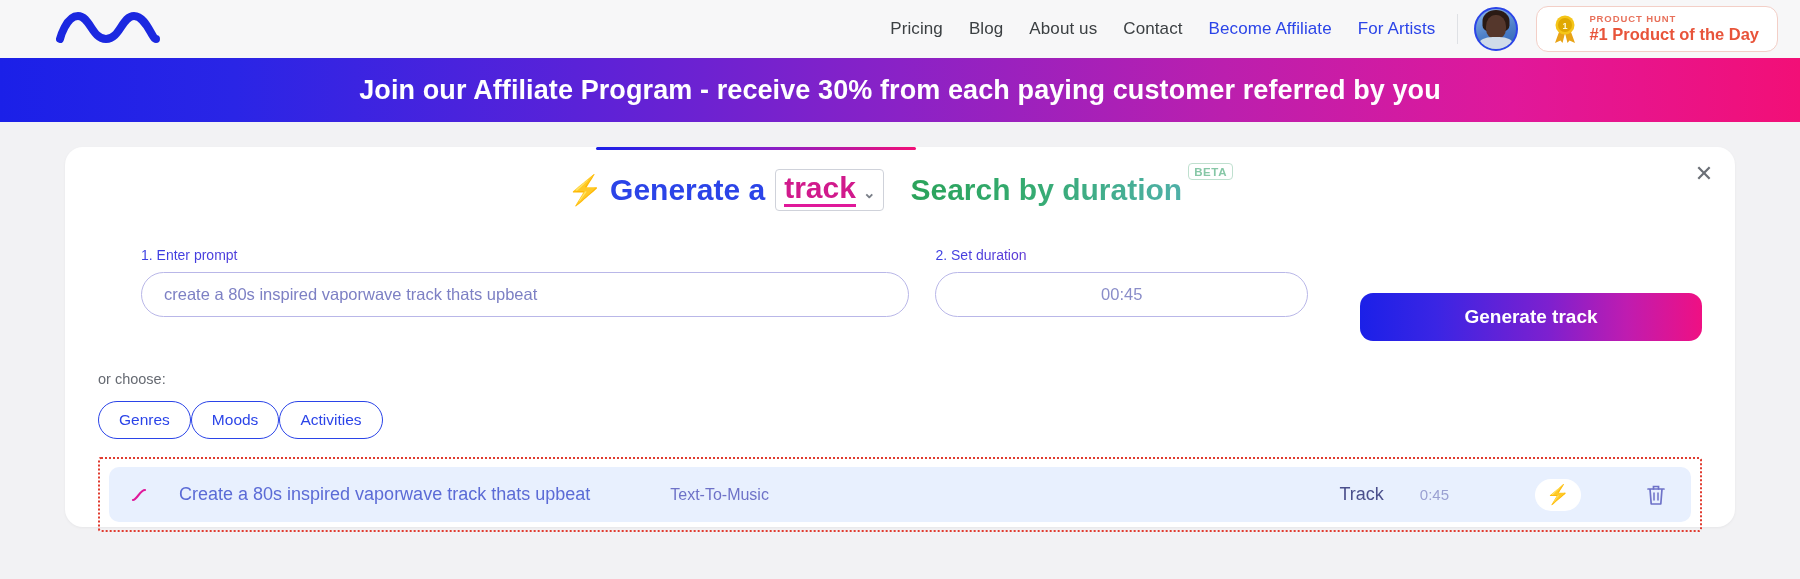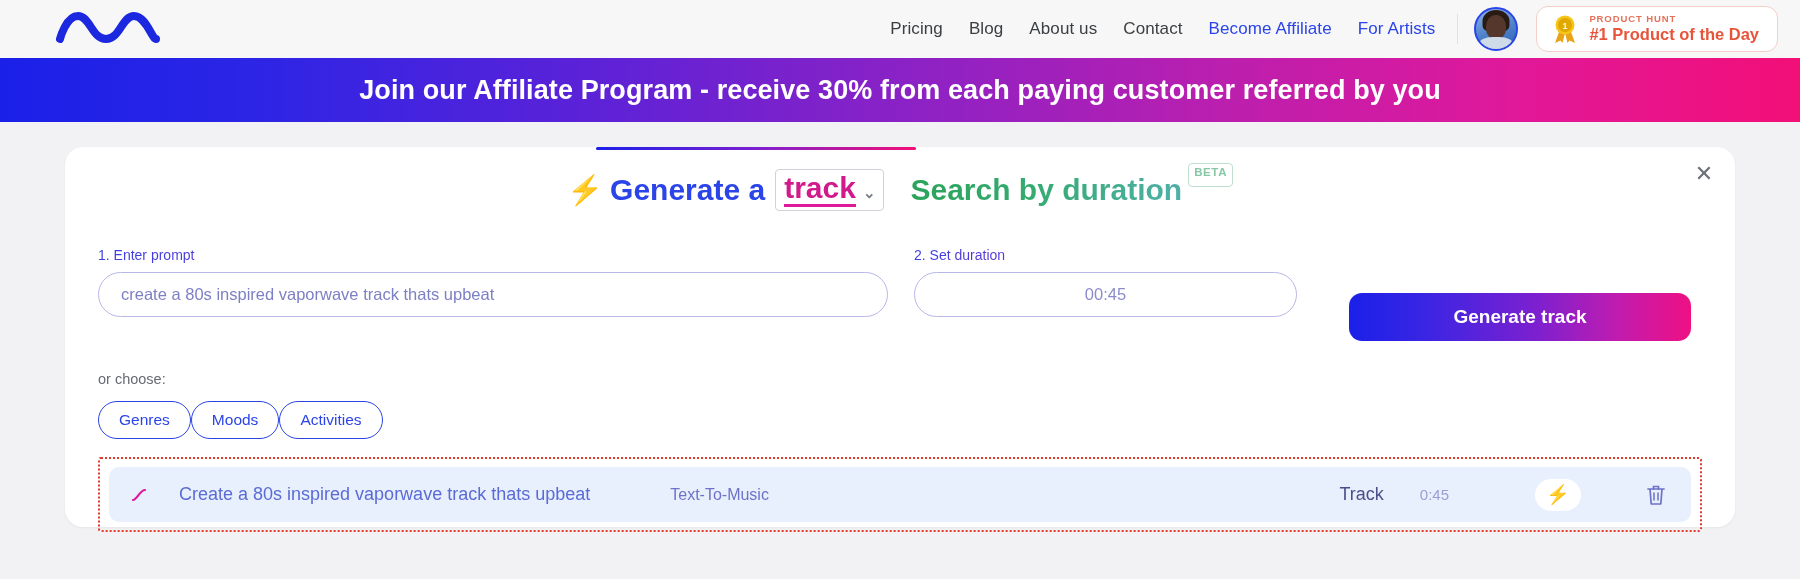--- a/index.html
+++ b/index.html
@@ -160,33 +160,33 @@
     background-clip: text;
     color: transparent;
     white-space: nowrap;
     cursor: pointer;
   }
   .beta {
     font-size: 11.5px; font-weight: bold; letter-spacing: .6px;
     color: #86c7a6;
     border: 1.4px solid #bfe0cf;
     border-radius: 4px;
-    padding: 2px 5px 8px;
+    padding: 2px 5px 1px;
     margin-left: 6px;
     position: relative; top: -10px;
   }
 
   
   .form-row {
     display: flex; align-items: flex-start;
     margin-top: 36px;
     gap: 26px;
   }
   .field { display: flex; flex-direction: column; }
-  .field-prompt { width: 790px; }
+  .field-prompt { width: 790px; margin-left: 43px; }
   .field-duration { width: 383px; }
   .field-label {
     font-size: 14px;
     background: linear-gradient(90deg,#3a3fe2 0%,#8a2fc2 55%,#e0189a 100%);
     -webkit-background-clip: text;
     background-clip: text;
     color: transparent;
     margin-bottom: 9px;
     font-weight: normal;
   }

